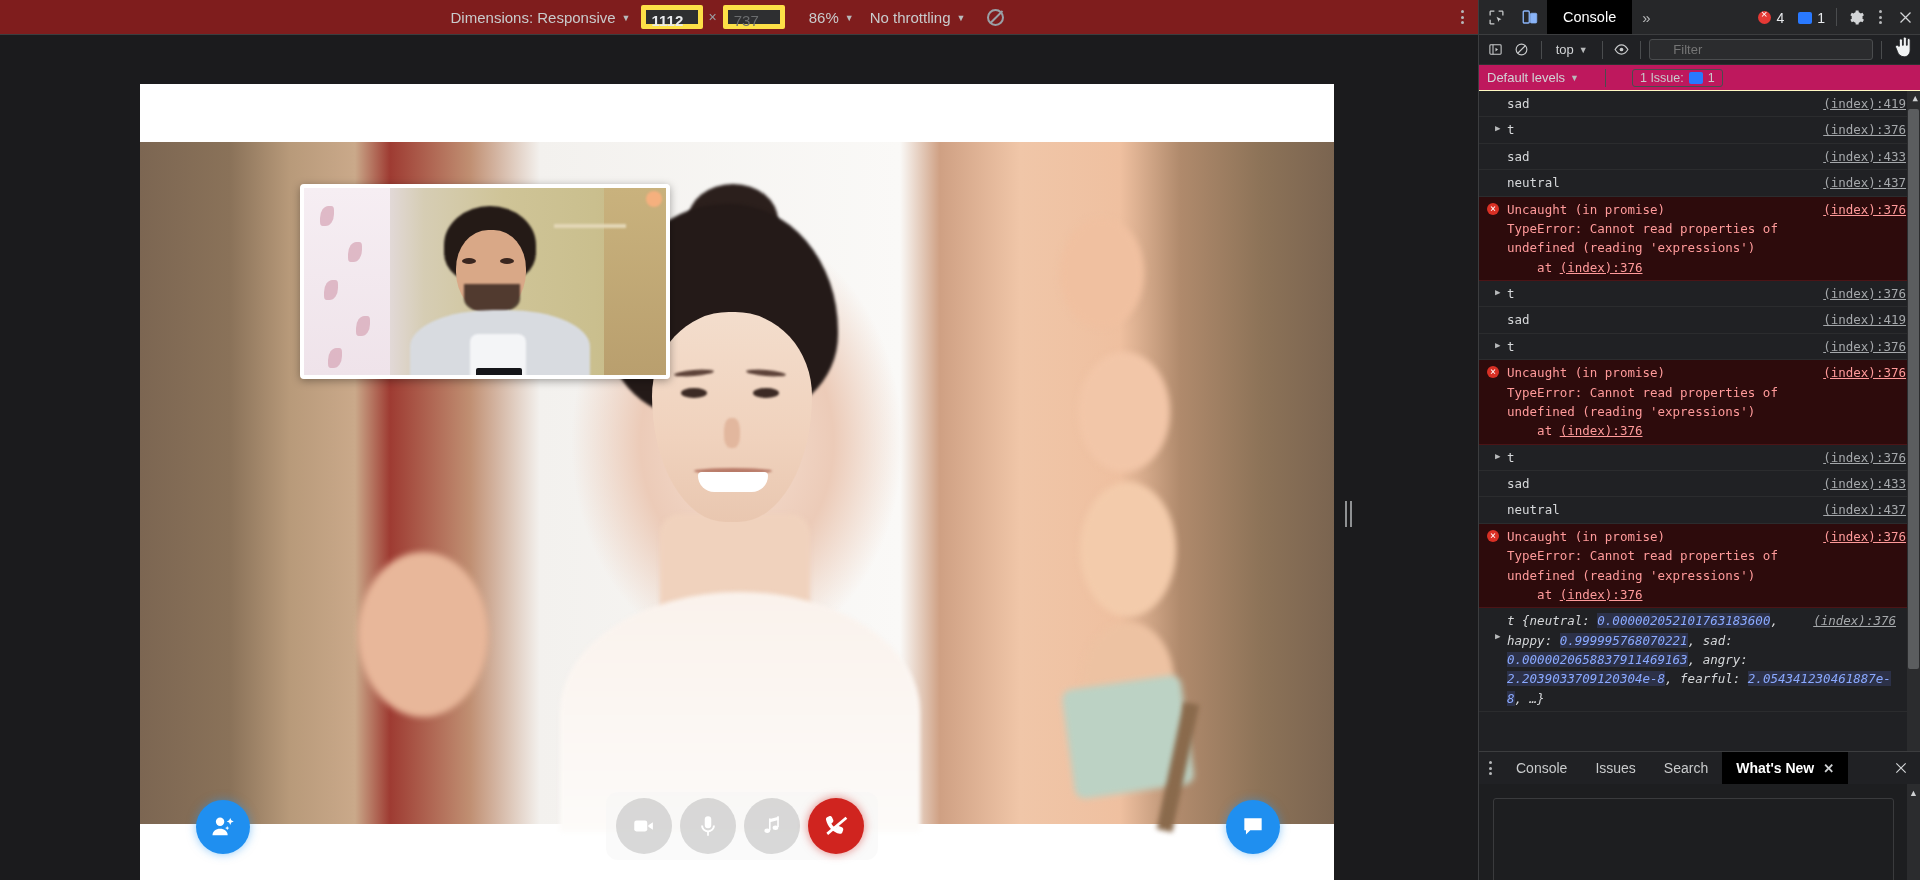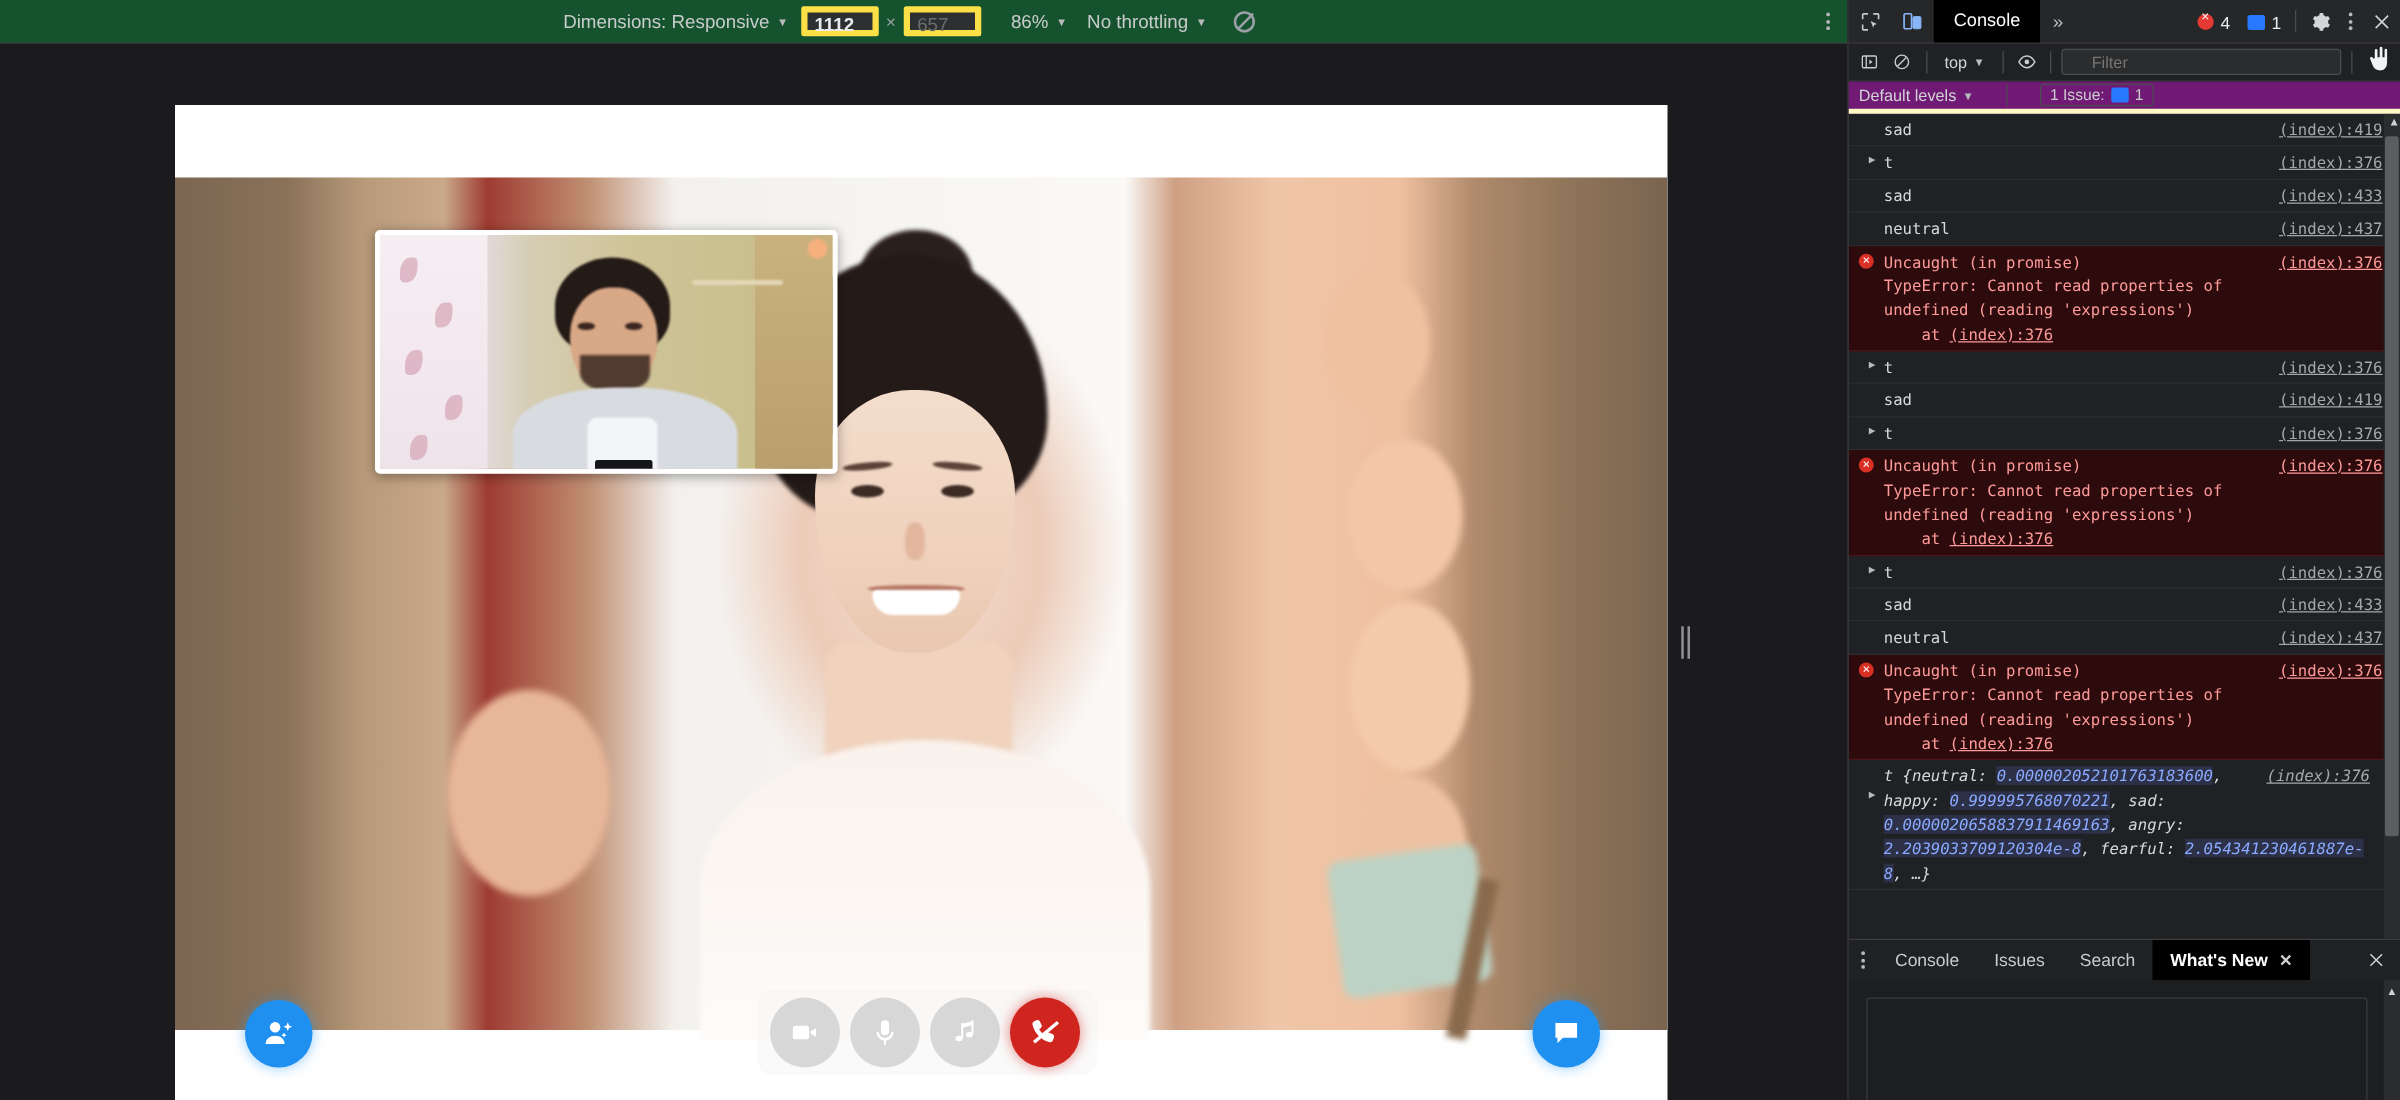--- a/index.html
+++ b/index.html
@@ -7,21 +7,21 @@
     width: 1920px; height: 880px;
     background: #202124;
     font-family: "Liberation Sans", sans-serif;
     overflow: hidden;
   }
   #root { position: relative; width: 1920px; height: 880px; }
 
   
   .device-toolbar {
     position: absolute; left: 0; top: 0; width: 1478px; height: 35px;
-    background: #14532d;
+    background: #7f1d1d;
     border-bottom: 1px solid #3c3d3f;
     display: flex; align-items: center;
     color: #c7c9ca; font-size: 15px;
   }
   .device-toolbar .spacer { flex: 1 1 auto; }
   .dt-item { display: flex; align-items: center; gap: 6px; padding: 0 8px; white-space: nowrap; }
   .dt-label { color: #c9cbcc; font-size: 15px; }
   .caret { font-size: 9px; color: #b8babb; line-height: 1; transform: translateY(1px); }
   .dim-input {
     width: 62px; height: 24px; line-height: 22px;
@@ -211,21 +211,21 @@
   .fb-btn { width: 24px; height: 22px; display: flex; align-items: center; justify-content: center; cursor: pointer; }
   .ctx-select { display: flex; align-items: center; gap: 5px; font-size: 13px; color: #d2d4d6; padding: 0 6px; cursor: pointer; }
   .filter-input {
     flex: 1 1 auto; height: 21px; background: #2b2c2e; border: 1px solid #4a4c4e; border-radius: 3px;
     color: #8f9193; font-size: 13px; padding: 0 23px; outline: none;
   }
   .cursor-hand { position: absolute; right: 6px; top: 0px; width: 22px; height: 26px; pointer-events: none; }
 
   .dt-levelbar {
     height: 26px; flex: 0 0 26px; display: flex; align-items: center; gap: 22px;
-    padding: 0 8px; background: #701a75; border-bottom: 4px solid #fef9c3;
+    padding: 0 8px; background: #be185d; border-bottom: 1px solid #fef9c3;
     font-size: 13px; color: #c9cbcc;
   }
   .issue-btn {
     display: flex; align-items: center; gap: 5px; border: 1px solid #4a4c4e;
     border-radius: 3px; padding: 1px 7px; cursor: pointer; font-size: 12.5px;
   }
 
   .console-list {
     flex: 1 1 auto; overflow: hidden; position: relative;
     font-family: "DejaVu Sans Mono", monospace; font-size: 12.5px;
@@ -294,21 +294,21 @@
   <div class="device-toolbar">
     <div class="spacer"></div>
 
     <div class="dt-item">
       <span class="dt-label">Dimensions: Responsive</span>
       <span class="caret">▼</span>
     </div>
 
     <div class="dim-input">1112</div>
     <span class="dim-x">×</span>
-    <div class="dim-input placeholder">657</div>
+    <div class="dim-input placeholder">737</div>
 
     <div class="dt-item" style="margin-left:14px;">
       <span class="dt-label">86%</span>
       <span class="caret">▼</span>
     </div>
 
     <div class="dt-item">
       <span class="dt-label">No throttling</span>
       <span class="caret">▼</span>
     </div>

